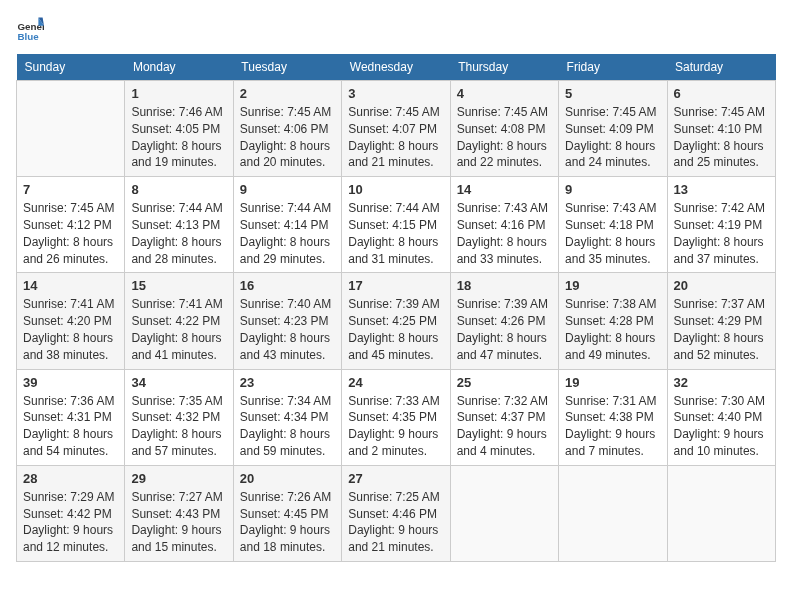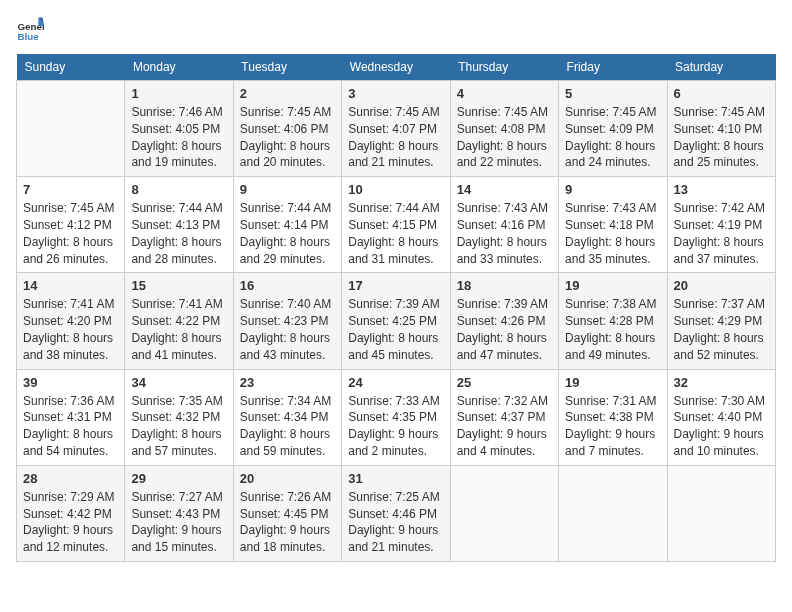--- a/index.html
+++ b/index.html
@@ -240,21 +240,21 @@
         </td>
         <td>
           <span class="day-number">29</span>
           <div class="day-info">Sunrise: 7:27 AM<br>Sunset: 4:43 PM<br>Daylight: 9 hours<br>and 15 minutes.</div>
         </td>
         <td>
           <span class="day-number">20</span>
           <div class="day-info">Sunrise: 7:26 AM<br>Sunset: 4:45 PM<br>Daylight: 9 hours<br>and 18 minutes.</div>
         </td>
         <td>
-          <span class="day-number">31</span>
+          <span class="day-number">27</span>
           <div class="day-info">Sunrise: 7:25 AM<br>Sunset: 4:46 PM<br>Daylight: 9 hours<br>and 21 minutes.</div>
         </td>
         <td class="empty-cell"></td>
         <td class="empty-cell"></td>
         <td class="empty-cell"></td>
       </tr>
     </tbody>
 </table>
 
 </body></html>

